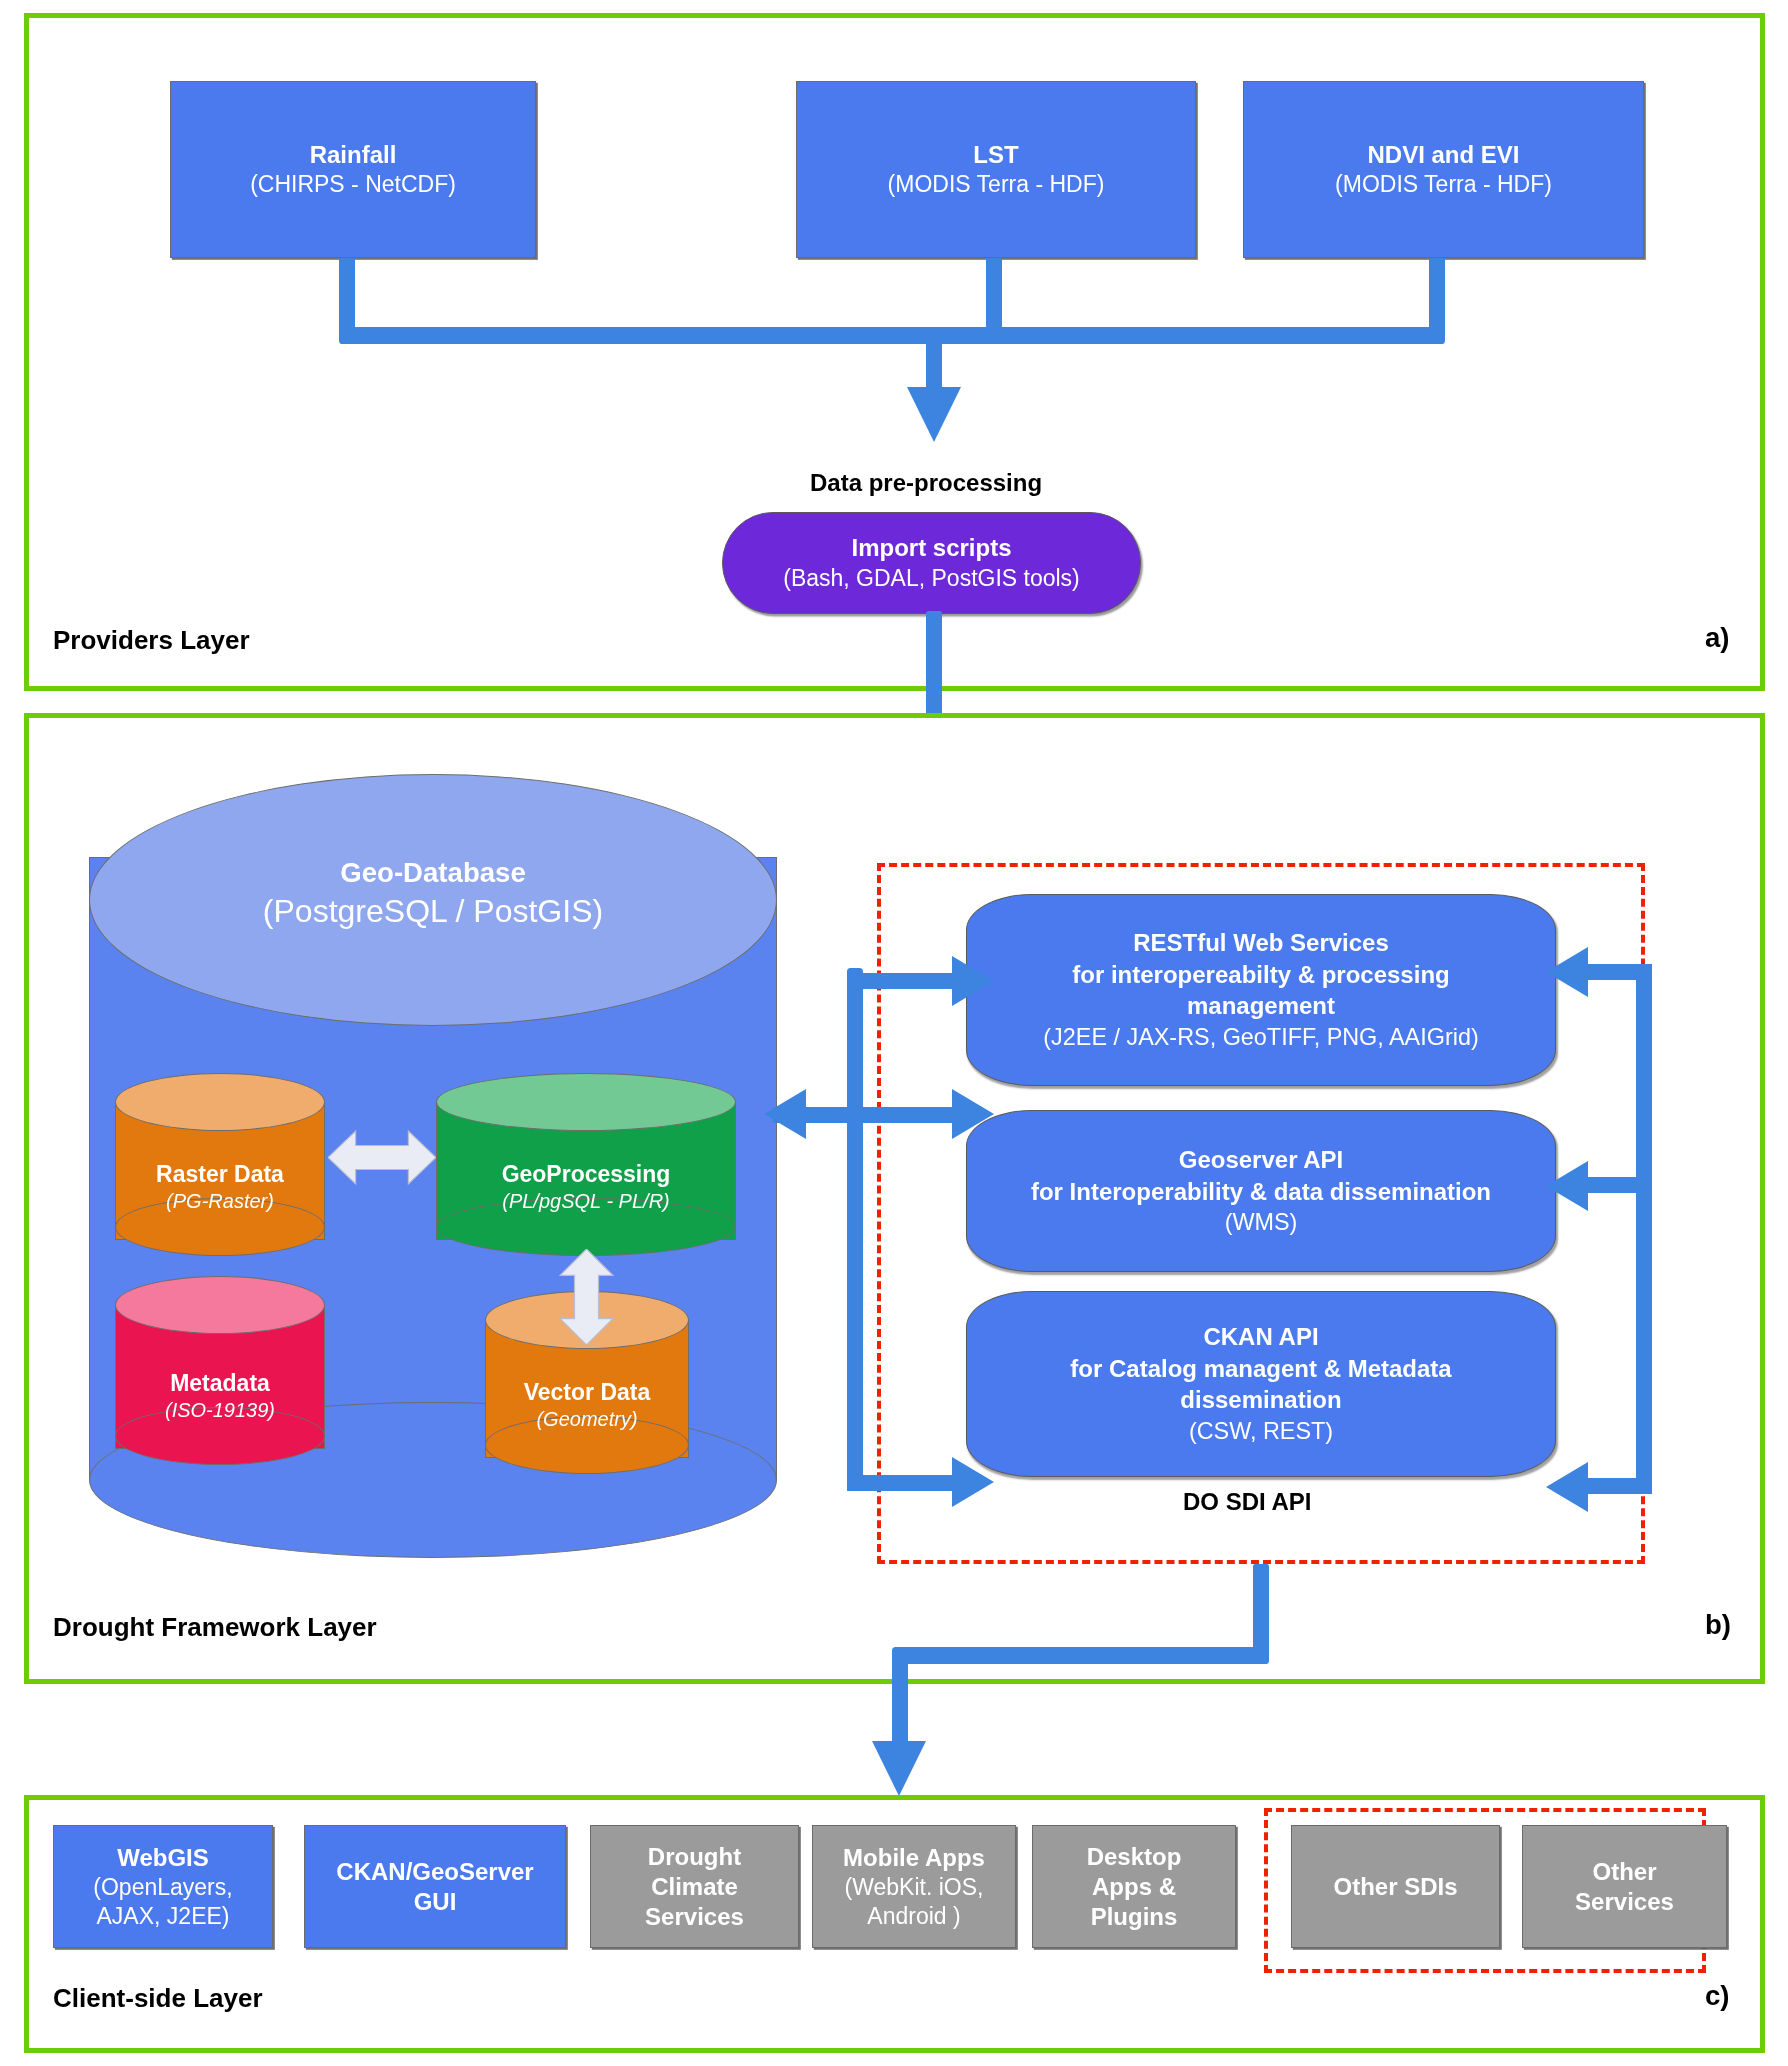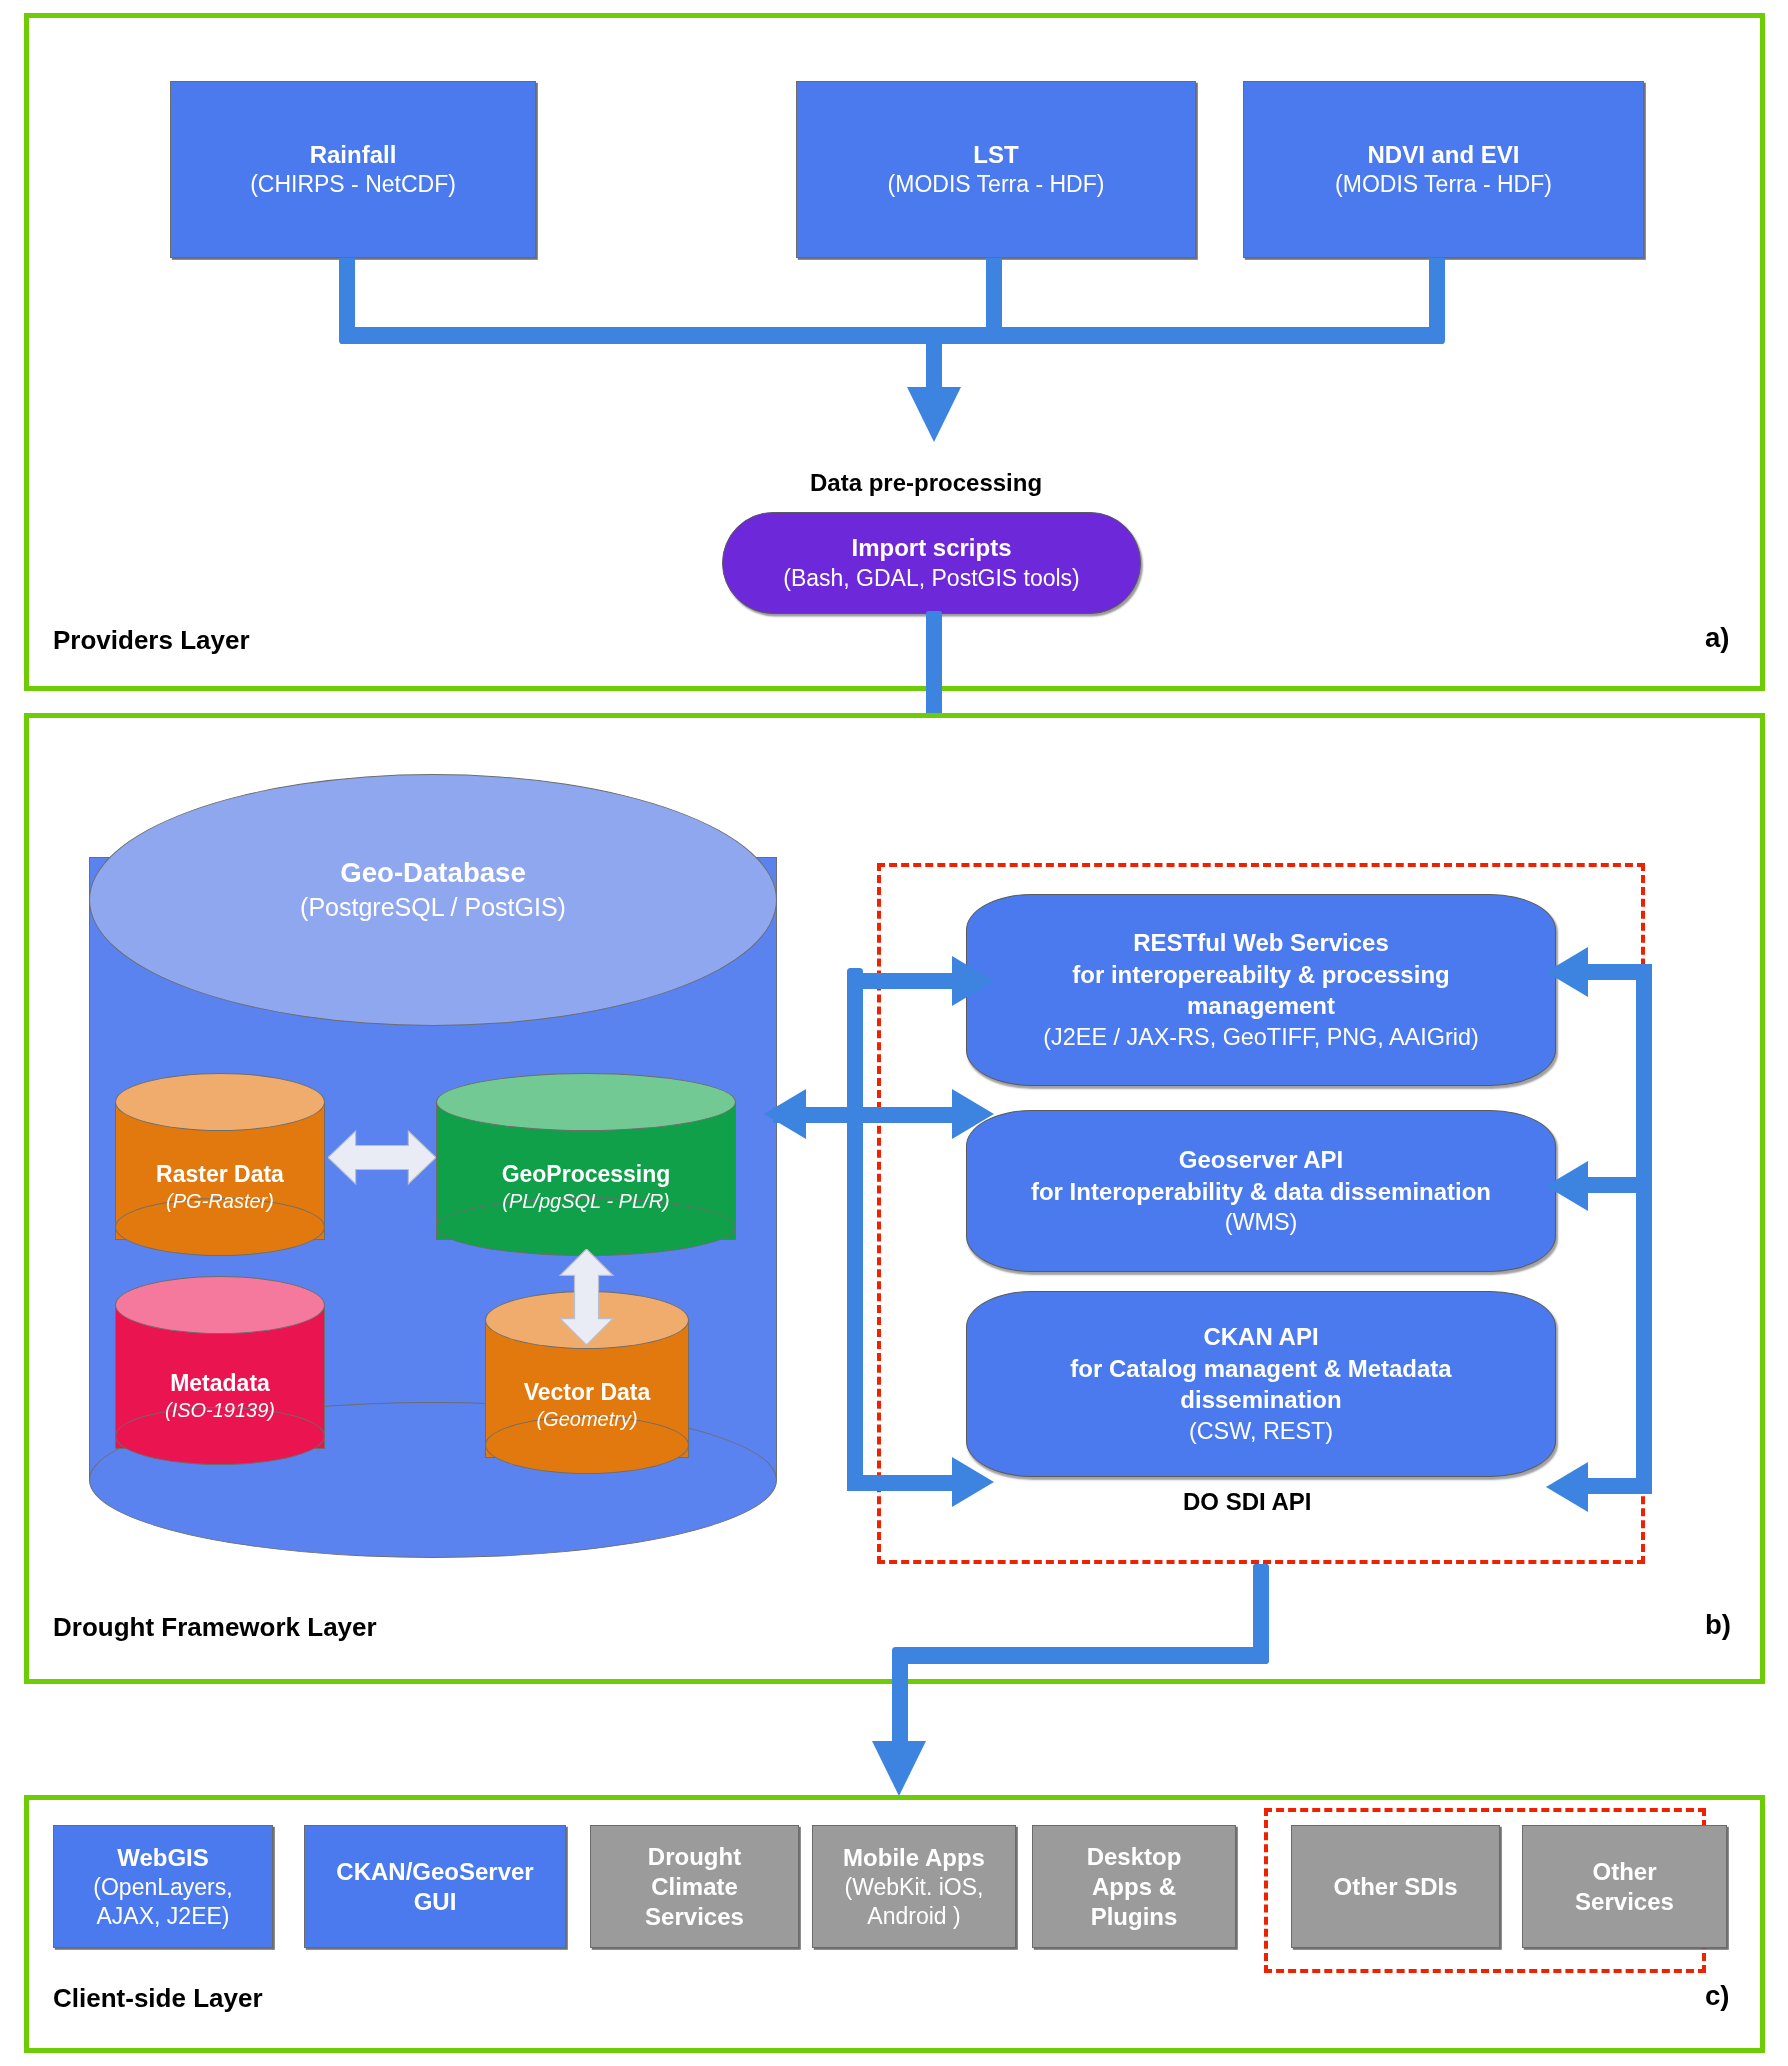--- a/index.html
+++ b/index.html
@@ -56,21 +56,21 @@
   
   .dashed{position:absolute;border:4.2px dashed #ee2200;box-sizing:border-box;background:transparent;}
   .dashed-label{position:absolute;font-weight:bold;font-size:24px;color:#000;white-space:nowrap;}
 
   
   .cyl-body{position:absolute;background:#5a83ef;border:0.6px solid #6d6d6d;box-sizing:border-box;}
   .cyl-top{position:absolute;border-radius:50%;border:0.6px solid #6d6d6d;box-sizing:border-box;}
   .cyl-bot{position:absolute;border-radius:50%;box-sizing:border-box;}
   .cyl-label{position:absolute;color:#fff;text-align:center;line-height:1.3;width:100%;}
   .cyl-label .t1{font-weight:bold;font-size:27.6px;display:block;}
-  .cyl-label .t2{font-size:25px;display:block;}
+  .cyl-label .t2{font-size:32px;display:block;}
   .small-cyl-label{position:absolute;color:#fff;text-align:center;line-height:1.25;width:100%;}
   .small-cyl-label .t1{font-weight:bold;font-size:23px;display:block;}
   .small-cyl-label .t2{font-size:20px;display:block;font-style:italic;}
 
   
   .warrow{position:absolute;}
   .warrow svg{display:block;}
 
   .preproc-label{position:absolute;font-weight:bold;font-size:24px;color:#000;white-space:nowrap;}
 </style>

